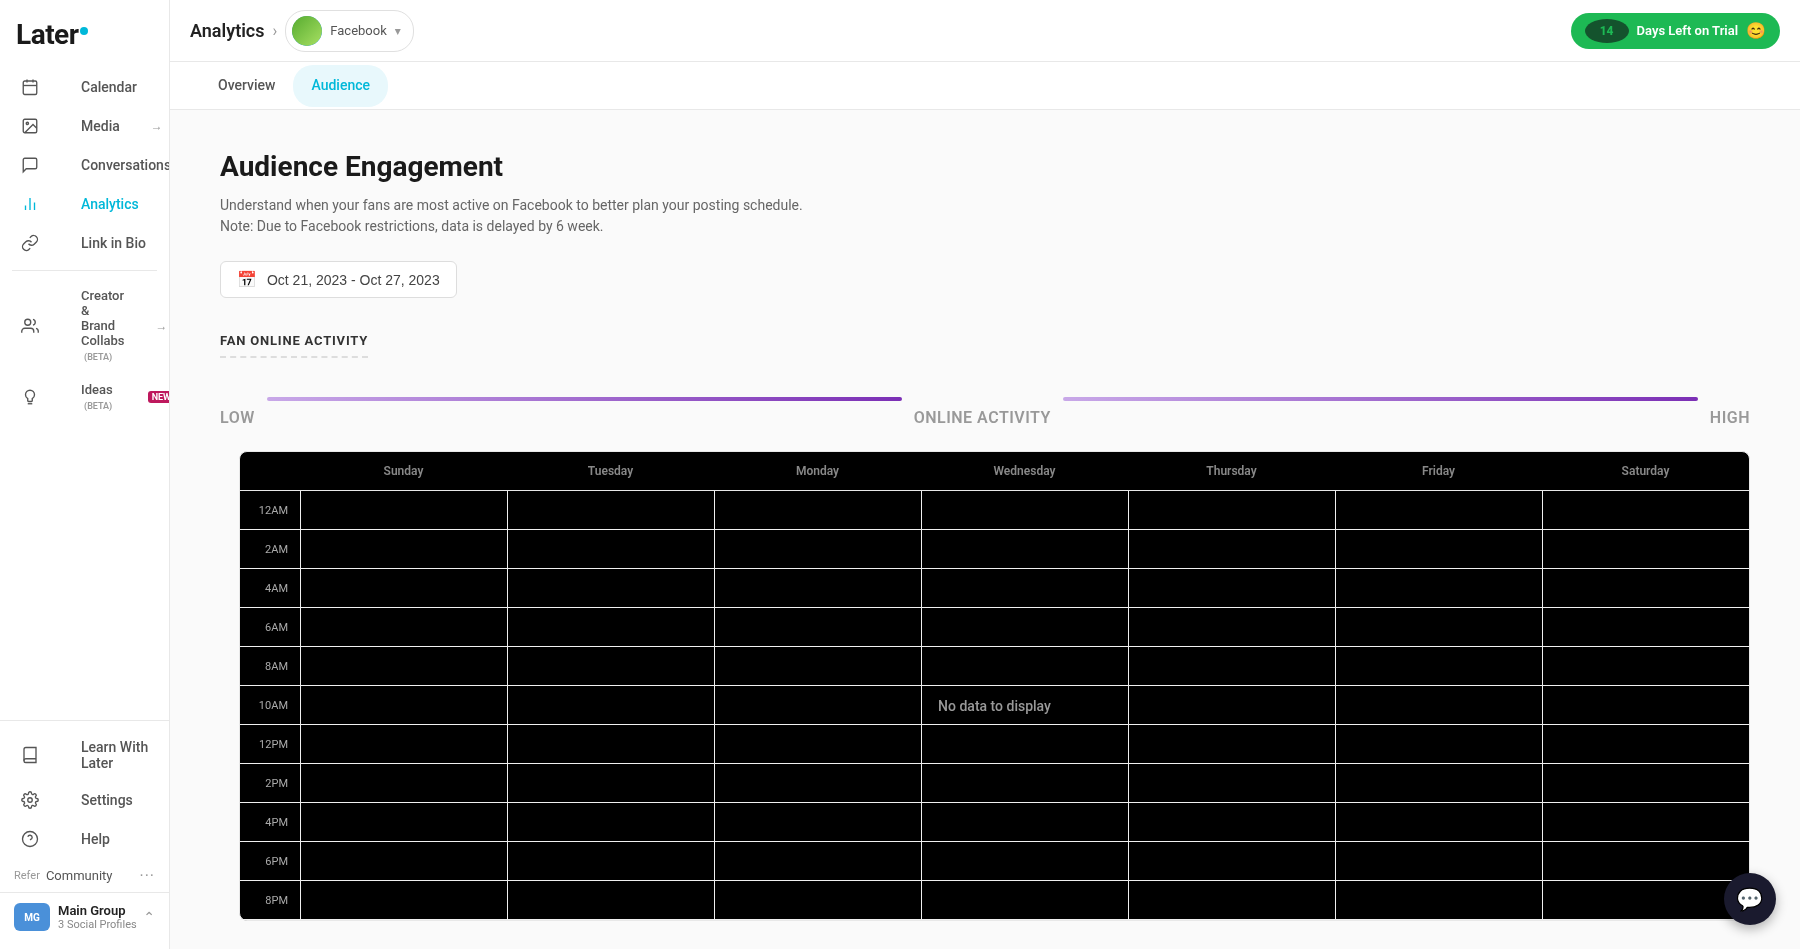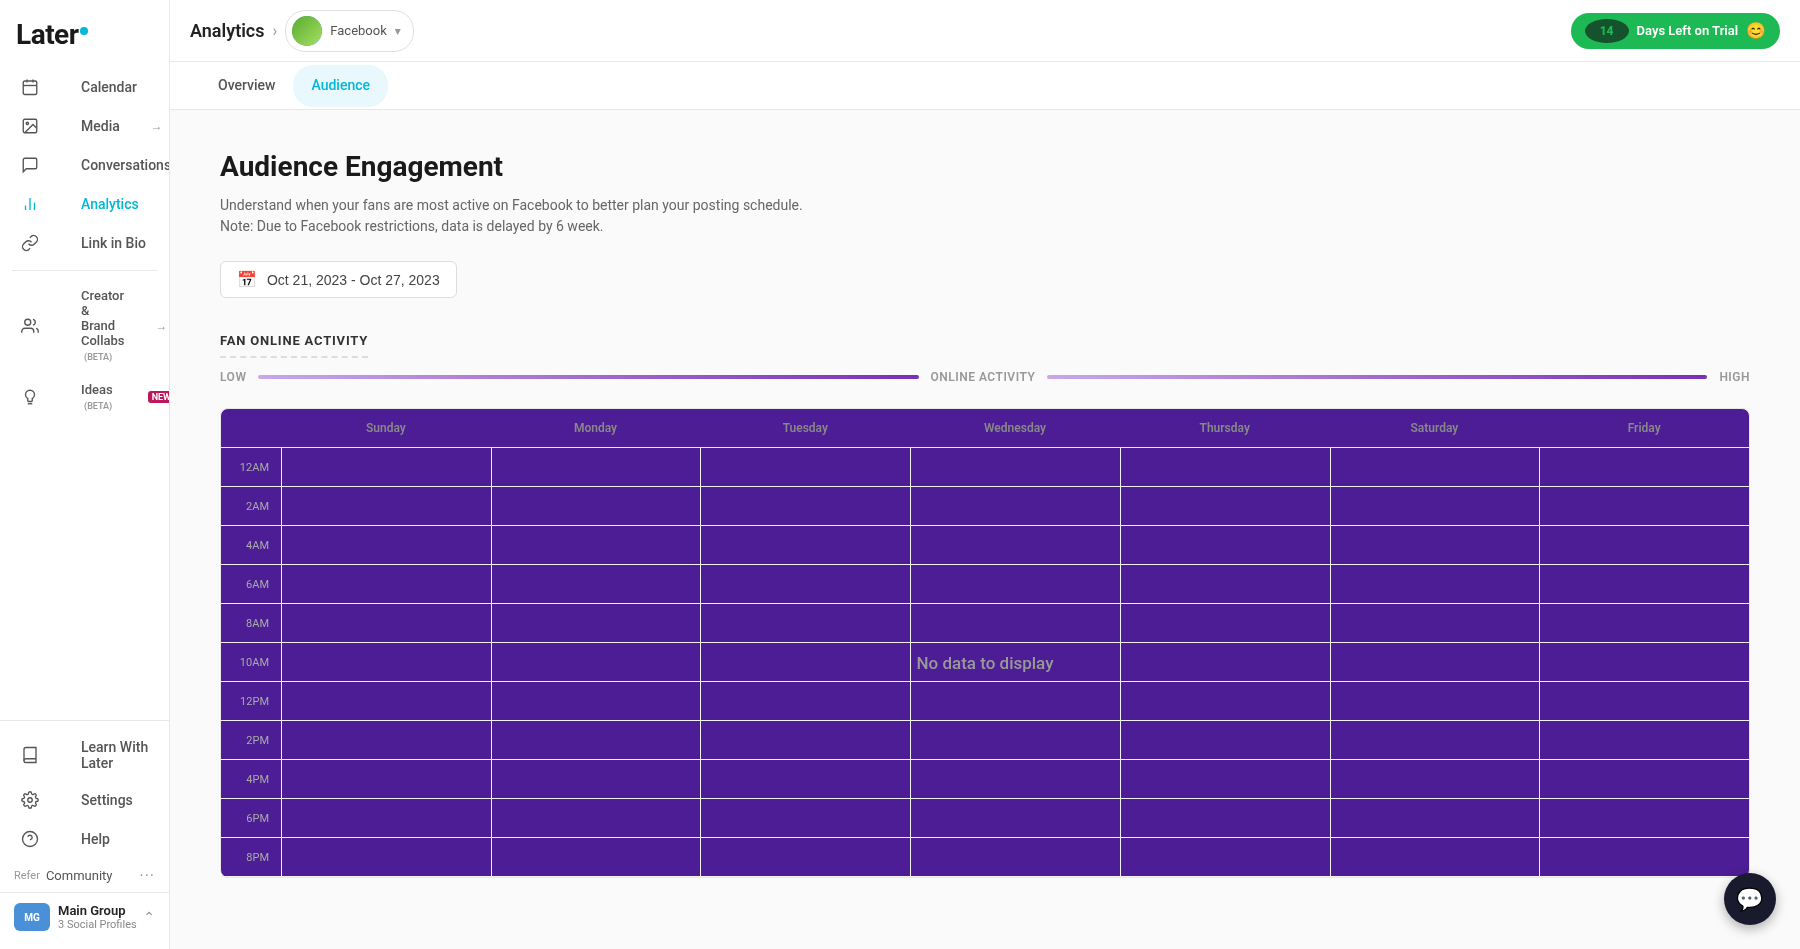--- a/index.html
+++ b/index.html
@@ -295,39 +295,41 @@
       padding-bottom: 8px;
       display: inline-block;
     }
     .legend-row {
       display: flex;
       align-items: center;
       gap: 0;
       margin-bottom: 24px;
     }
     .legend-label {
-      font-size: 12px;
+      font-size: 16px;
       color: #999;
       font-weight: 600;
       text-transform: uppercase;
       letter-spacing: 0.5px;
+      margin-top: 38px;
     }
     .legend-bar {
       flex: 1;
       height: 4px;
       background: linear-gradient(to right, #c8a8e8, #7b2fb5);
       margin: 0 12px;
       border-radius: 2px;
     }
 
     
     .heatmap-container {
-      background: #4c1d95;
+      background: #000000;
       border-radius: 8px;
       border: 1px solid #e8e8e8;
+      margin-left: 19px;
     }
     .heatmap-header {
       display: grid;
       grid-template-columns: 60px repeat(7, 1fr);
       border-bottom: 1px solid #e8e8e8;
     }
     .heatmap-col-header {
       padding: 12px 8px;
       text-align: center;
       font-size: 12px;
@@ -356,21 +358,21 @@
     }
     .heatmap-cell {
       border-left: 1px solid #f0f0f0;
       min-height: 38px;
     }
     .no-data-overlay {
       position: absolute;
       top: 50%;
       left: 50%;
       transform: translate(-50%, -50%);
-      font-size: 17px;
+      font-size: 14px;
       color: #999;
       font-weight: 500;
       pointer-events: none;
     }
 
     
     .chat-button {
       position: fixed;
       bottom: 24px;
       right: 24px;
@@ -579,26 +581,26 @@
         <div class="legend-bar"></div>
         <span class="legend-label">ONLINE ACTIVITY</span>
         <div class="legend-bar"></div>
         <span class="legend-label">HIGH</span>
       </div>
 
       <div class="heatmap-container">
         <div class="heatmap-header">
           <div class="heatmap-col-header"></div>
           <div class="heatmap-col-header">Sunday</div>
+          <div class="heatmap-col-header">Tuesday</div>
           <div class="heatmap-col-header">Monday</div>
-          <div class="heatmap-col-header">Tuesday</div>
           <div class="heatmap-col-header">Wednesday</div>
           <div class="heatmap-col-header">Thursday</div>
+          <div class="heatmap-col-header">Friday</div>
           <div class="heatmap-col-header">Saturday</div>
-          <div class="heatmap-col-header">Friday</div>
         </div>
 
         <div class="heatmap-body" id="heatmap-body">
 
           <div class="heatmap-row">
               <div class="heatmap-time">12AM</div>
               <div class="heatmap-cell"></div>
               <div class="heatmap-cell"></div>
               <div class="heatmap-cell"></div>
               <div class="heatmap-cell"></div>

